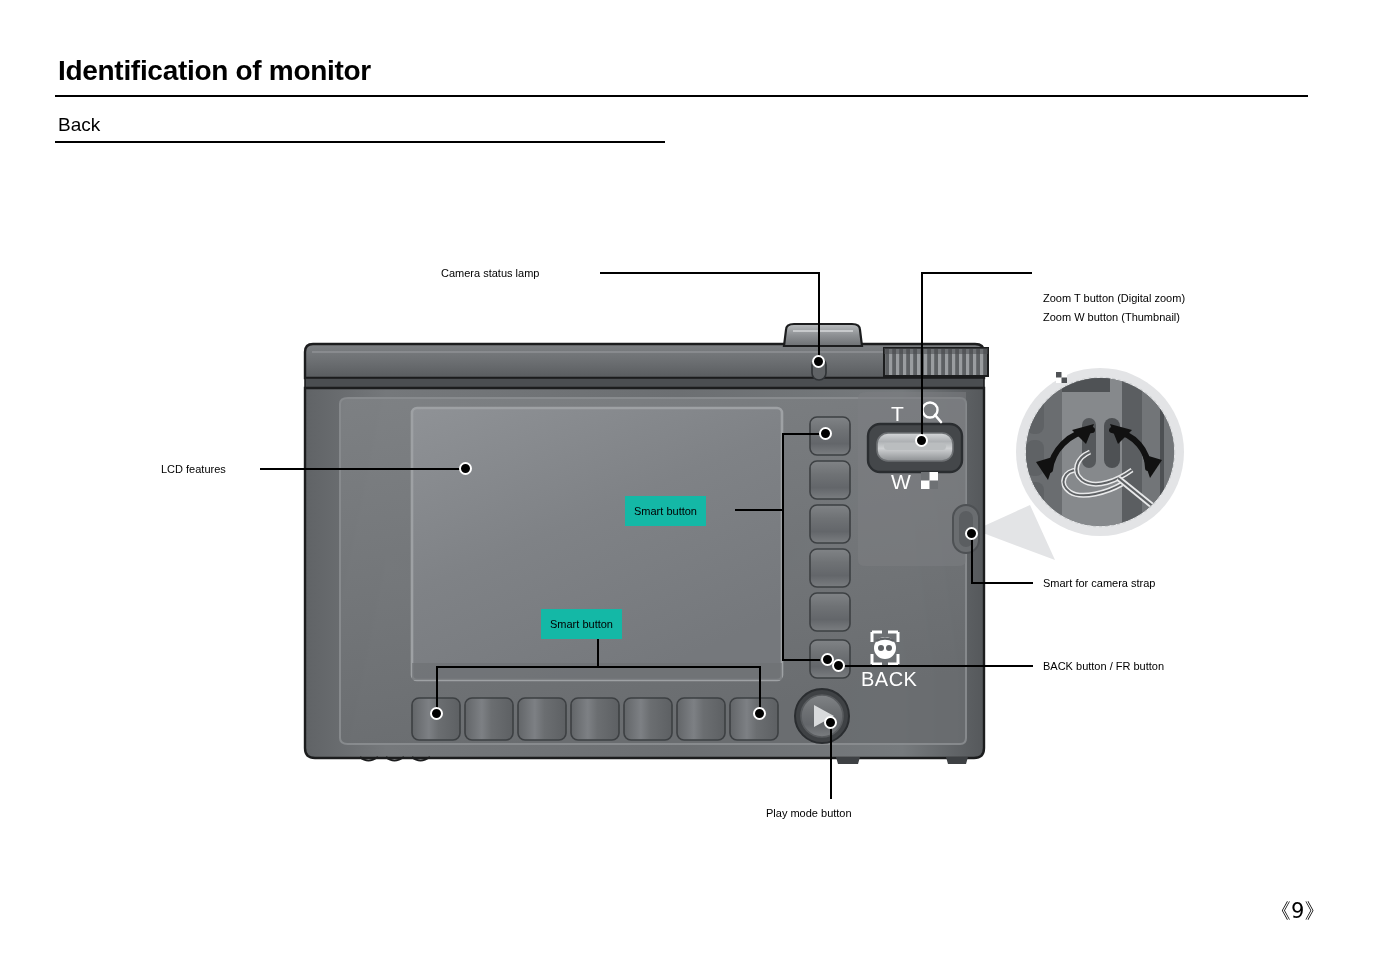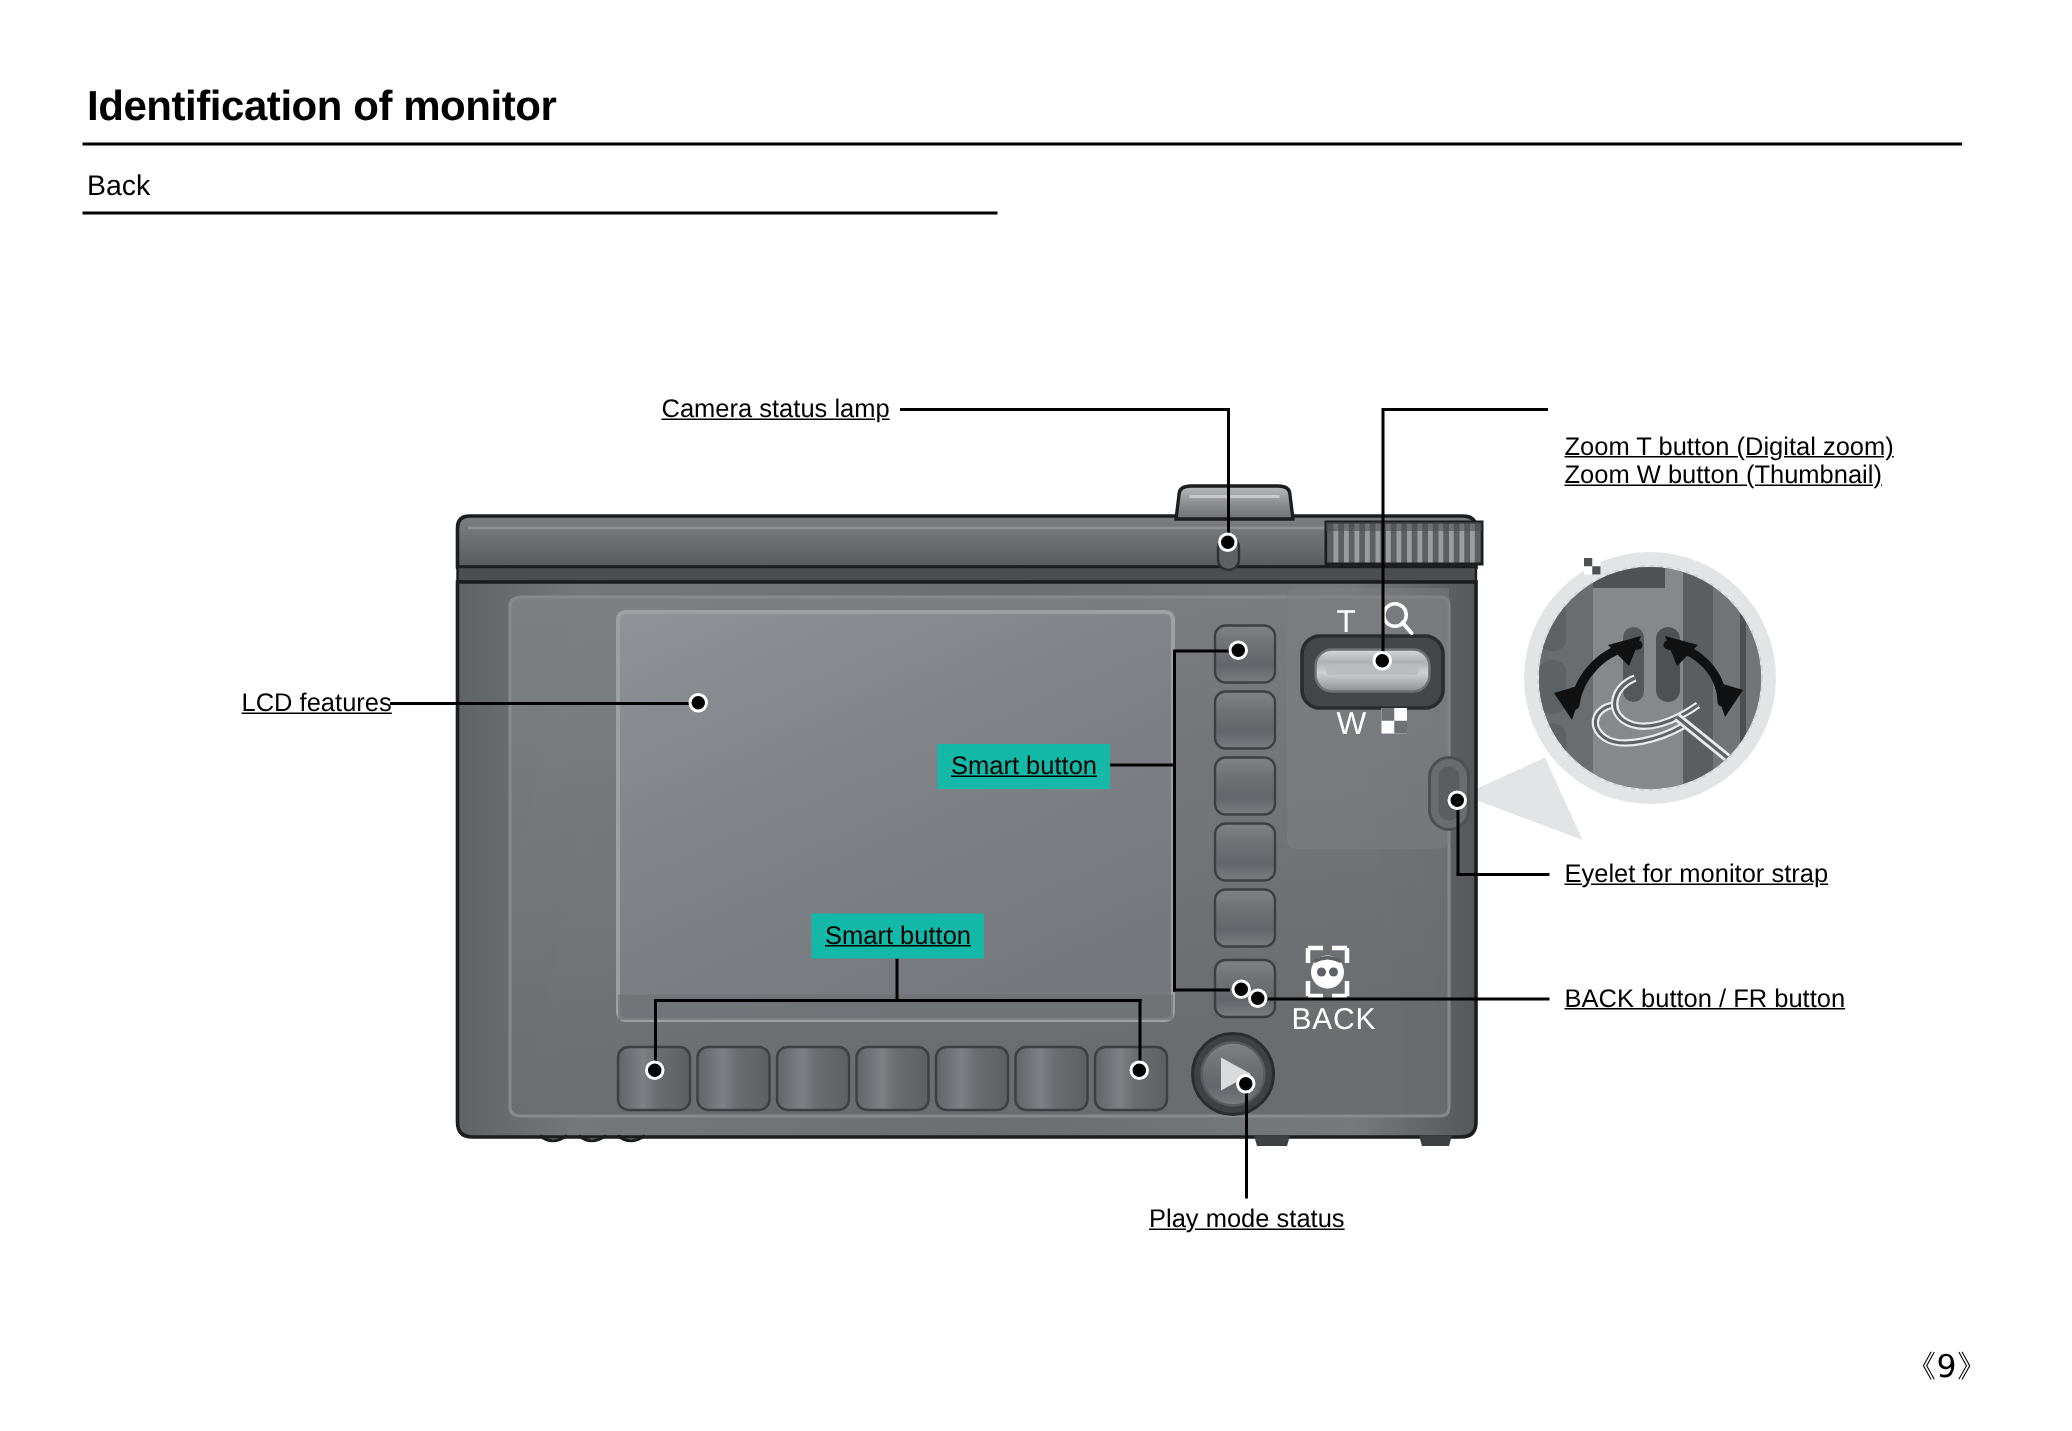--- a/index.html
+++ b/index.html
@@ -59,25 +59,24 @@
     left: 1270px;
     top: 897px;
     font-size: 21px;
     font-family: "DejaVu Sans", sans-serif;
     white-space: nowrap;
   }
 
   
   .callout {
     position: absolute;
-    font-size: 17px;
+    font-size: 11px;
     line-height: 22px;
     white-space: nowrap;
     color: #000;
-    text-decoration: underline;
   }
   .callout.boxed {
     background: #14b8a6;
     padding: 4px 9px;
     z-index: 40;
   }
 
   
   .leader {
     position: absolute;
@@ -370,19 +369,19 @@
 <div class="callout" style="left:1043px; top:262px;margin-top:44px;">Zoom W button (Thumbnail)</div>
 
 <div class="callout" style="left:1043px; top:287px;">Zoom T button (Digital zoom)</div>
 
 <div class="callout" style="left:161px; top:458px;">LCD features</div>
 
 <div class="callout boxed" style="left:625px; top:496px;">Smart button</div>
 
 <div class="callout boxed" style="left:541px; top:609px;">Smart button</div>
 
-<div class="callout" style="left:1043px; top:572px;">Eyelet for monitor strap</div>
+<div class="callout" style="left:1043px; top:572px;">Smart for camera strap</div>
 
 <div class="callout" style="left:1043px; top:655px;">BACK button / FR button</div>
 
-<div class="callout" style="left:766px; top:802px;">Play mode status</div>
+<div class="callout" style="left:766px; top:802px;">Play mode button</div>
 
 <div class="page-number">《9》</div>
 
 </body></html>

